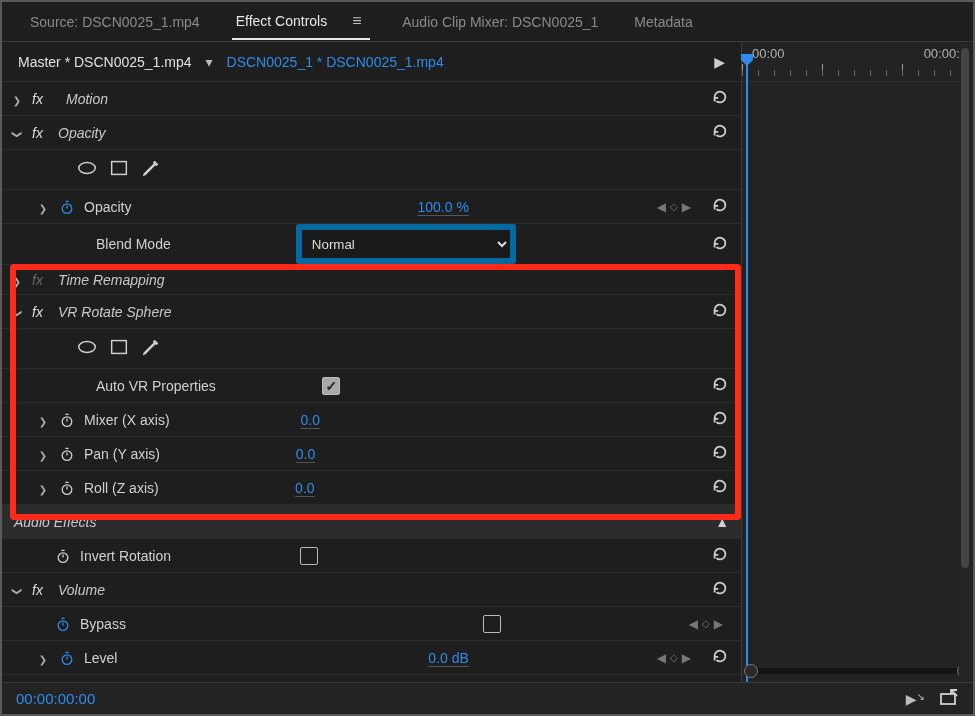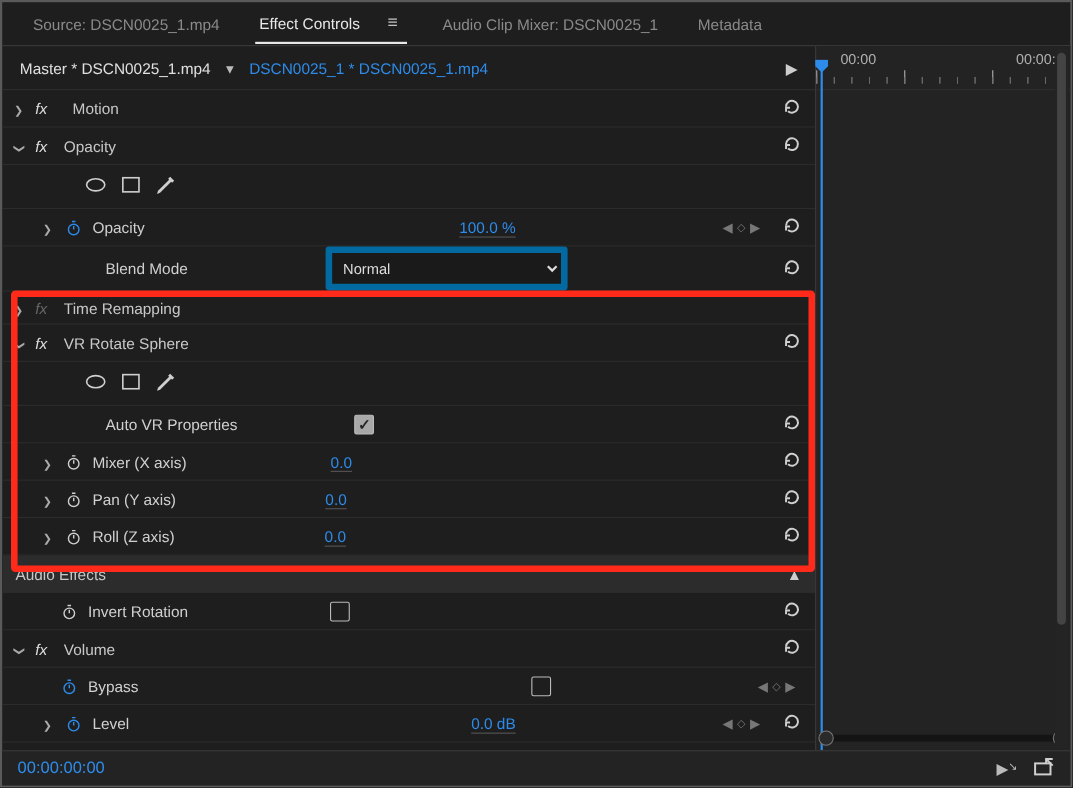--- a/index.html
+++ b/index.html
@@ -158,21 +158,21 @@
   .row.tall { min-height:40px;}
   .row .twist { width:14px; text-align:center; color:#aaa; }
   .row .twist.expand::before { content:"\276F"; font-size:10px; display:inline-block; }
   .row .twist.collapse::before { content:"\276F"; font-size:10px; display:inline-block; transform:rotate(90deg);}
   .fx { font-style:italic; color:#ddd; width:18px;}
   .fx.dim { color:#666;}
   .indent-1 { width:18px; }
   .indent-2 { width:36px; }
   .indent-3 { width:54px; }
   .label { color:#d0d0d0; }
-  .label.section { color:#c8c8c8; font-weight:500;}
+  .label.section { color:#c8c8c8; font-weight:500;font-style:italic;}
   .value { color:var(--accent); }
   .reset { margin-left:auto; }
   .reset svg { width:18px;height:18px; }
   .keyframe-nav { display:flex; align-items:center; gap:4px; margin-left:auto; margin-right:6px;}
   .keyframe-nav span { color:#777; font-size:12px;}
   .keyframe-nav .diamond { color:#777; font-size:10px;}
   .stopwatch { width:18px; display:flex; justify-content:center; }
   .stopwatch svg {width:16px;height:16px;}
   select.blend {
     background:var(--select-bg);
@@ -515,21 +515,21 @@
                 <path d="M4 15v-4h4"></path>
               </svg></span>
         </div>
 
         <div class="highlight"></div>
       </div>
     </div>
 
     <div class="right-timeline">
       <div class="timeline-header">
-        <span class="timeline-label" style="left:22px;">00:00</span>
+        <span class="timeline-label" style="left:10px;">00:00</span>
         <span class="timeline-label" style="right:6px;">00:00:1</span>
         <div class="timeline- makingks timeline-ticks"></div>
         <div class="timeline-ticks"></div>
       </div>
       <div class="playhead"></div>
       <div class="timeline-scroll"></div>
     </div>
   </div>
 
   <div class="vscroll">

